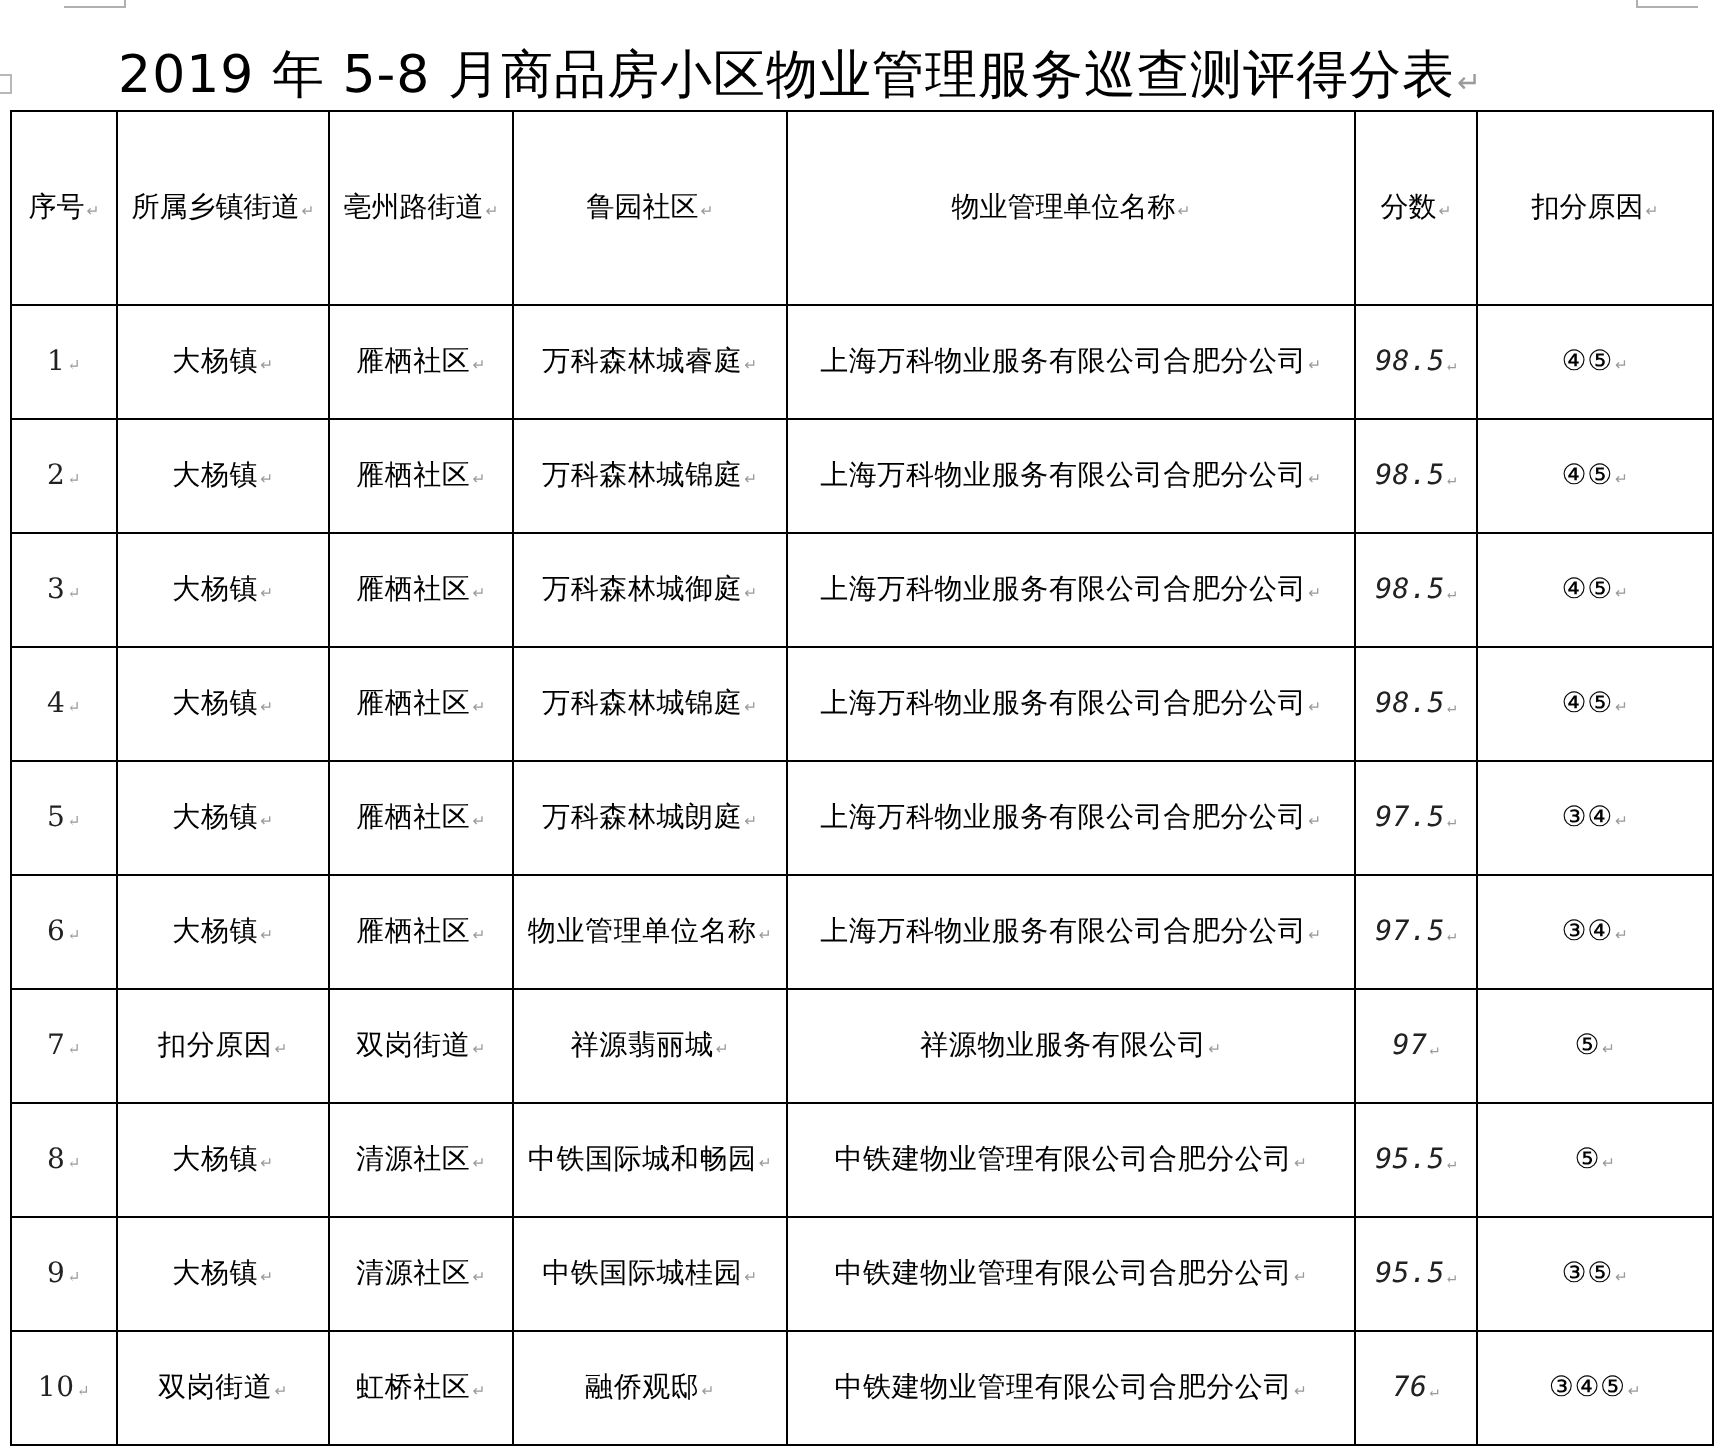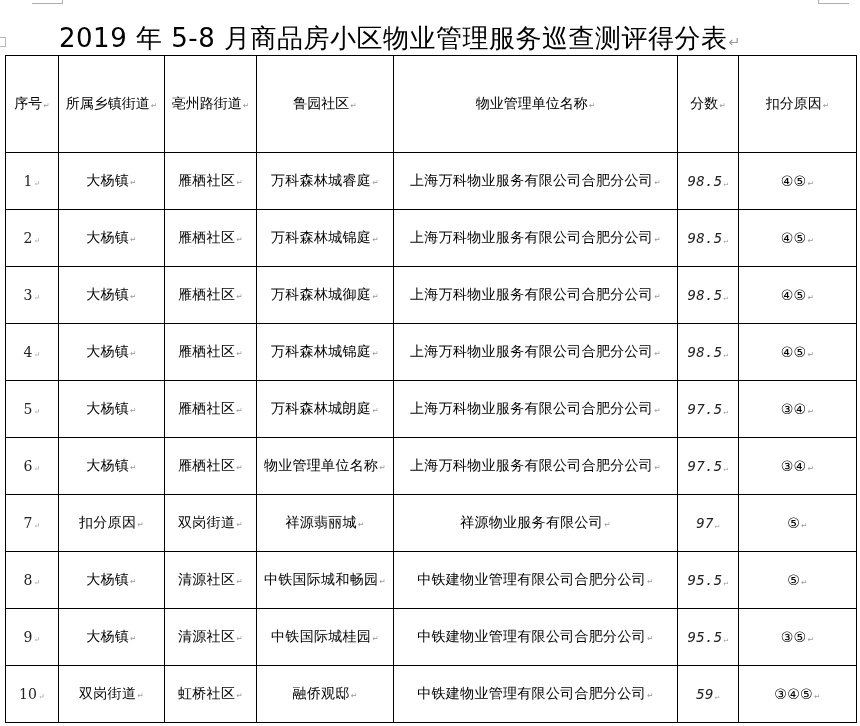--- a/index.html
+++ b/index.html
@@ -210,17 +210,17 @@
     <td class="score-cell"><span>95.5</span><span class="para-mark">↵</span></td>
     <td class="reason-cell"><span>③⑤</span><span class="para-mark">↵</span></td>
   </tr>
 
   <tr>
     <td class="num-cell"><span>10</span><span class="para-mark">↵</span></td>
     <td><span>双岗街道</span><span class="para-mark">↵</span></td>
     <td><span>虹桥社区</span><span class="para-mark">↵</span></td>
     <td><span>融侨观邸</span><span class="para-mark">↵</span></td>
     <td><span>中铁建物业管理有限公司合肥分公司</span><span class="para-mark">↵</span></td>
-    <td class="score-cell"><span>59</span><span class="para-mark">↵</span></td>
+    <td class="score-cell"><span>76</span><span class="para-mark">↵</span></td>
     <td class="reason-cell"><span>③④⑤</span><span class="para-mark">↵</span></td>
   </tr>
 </tbody>
 </table>
 
 </body></html>

